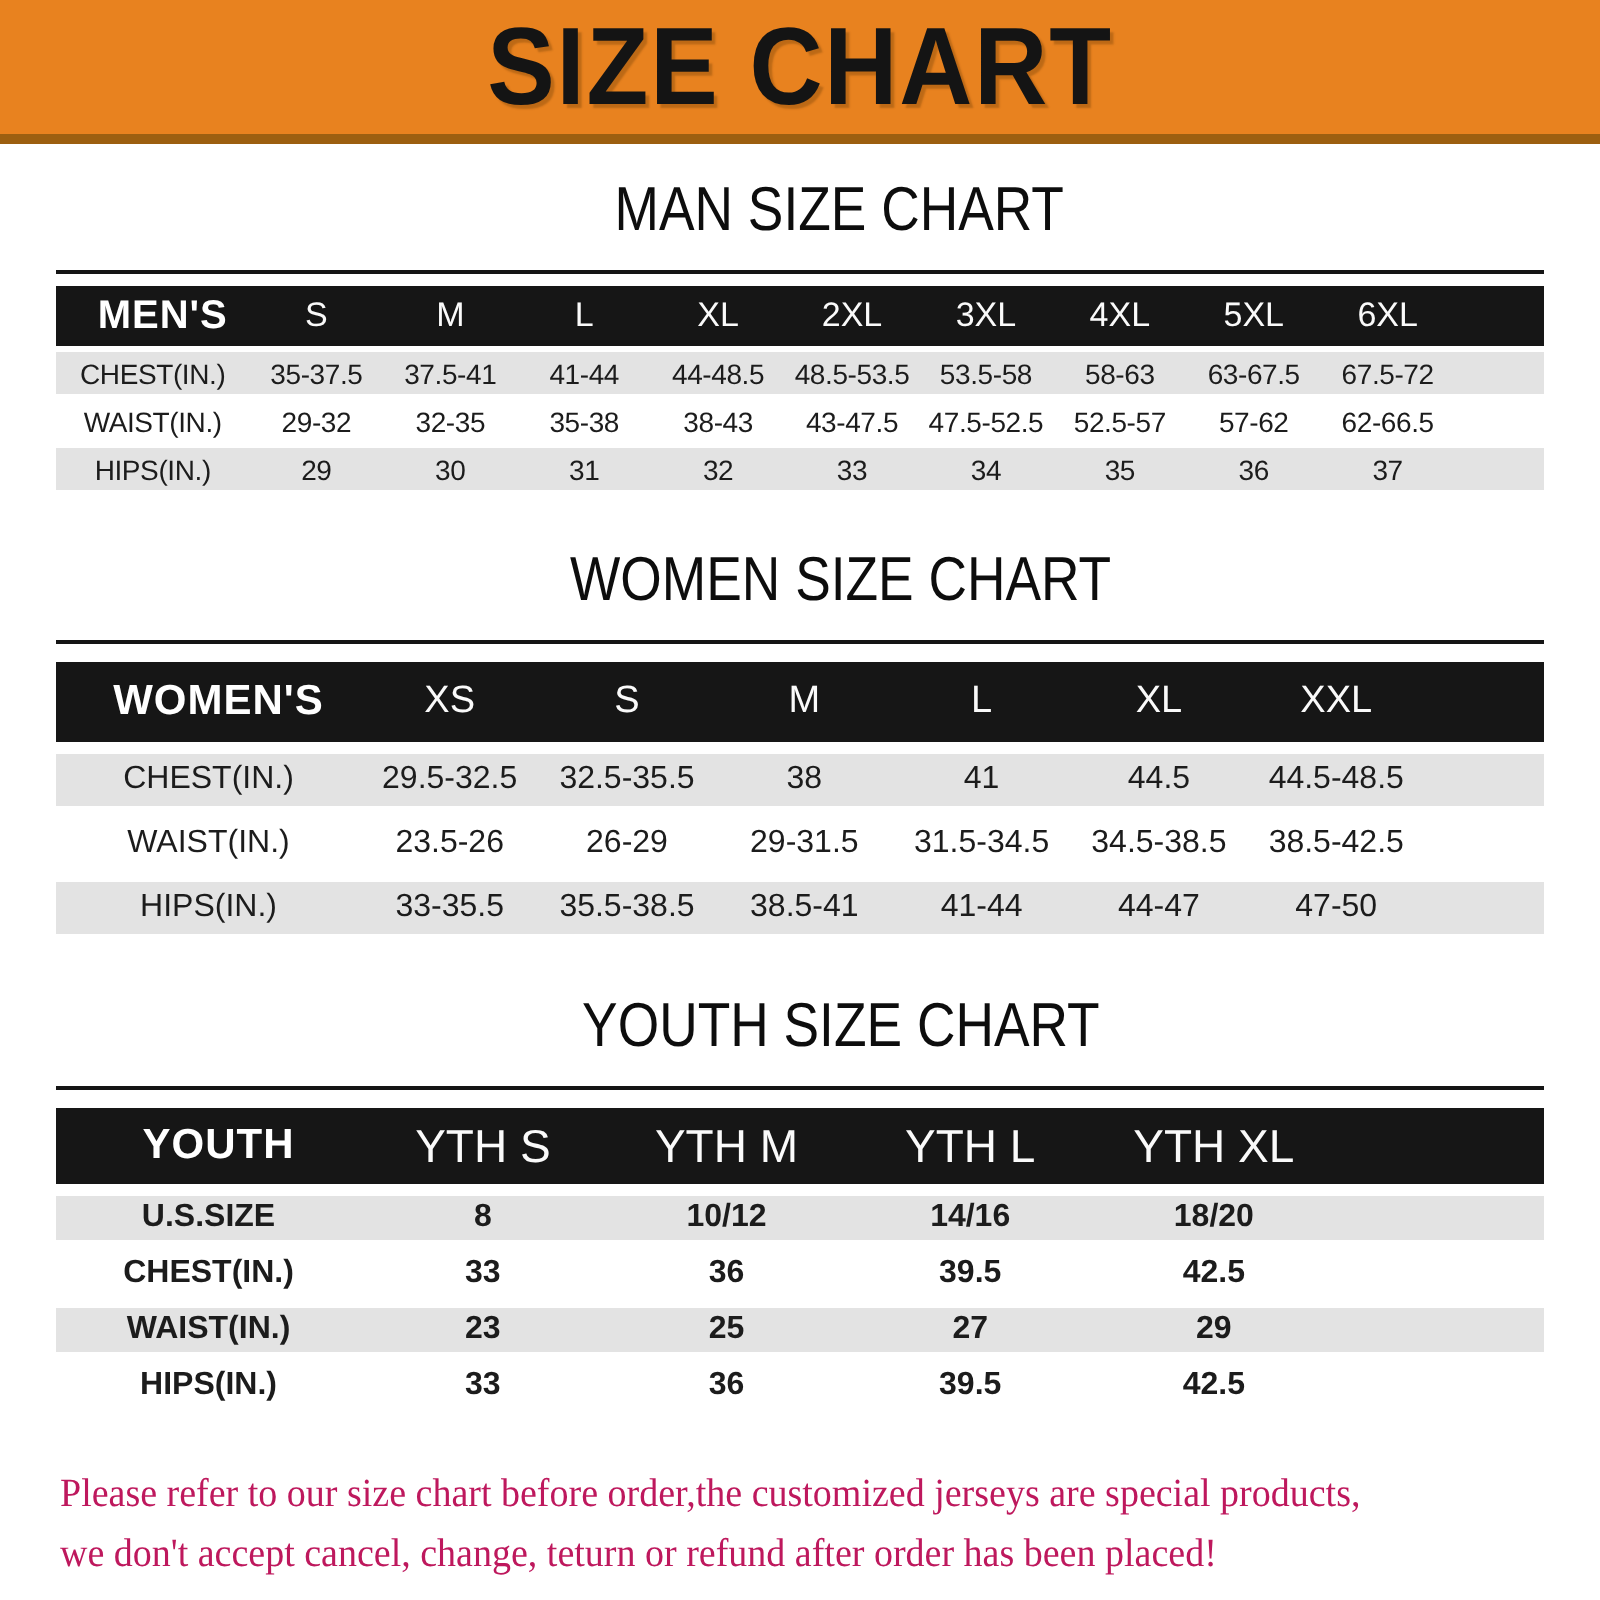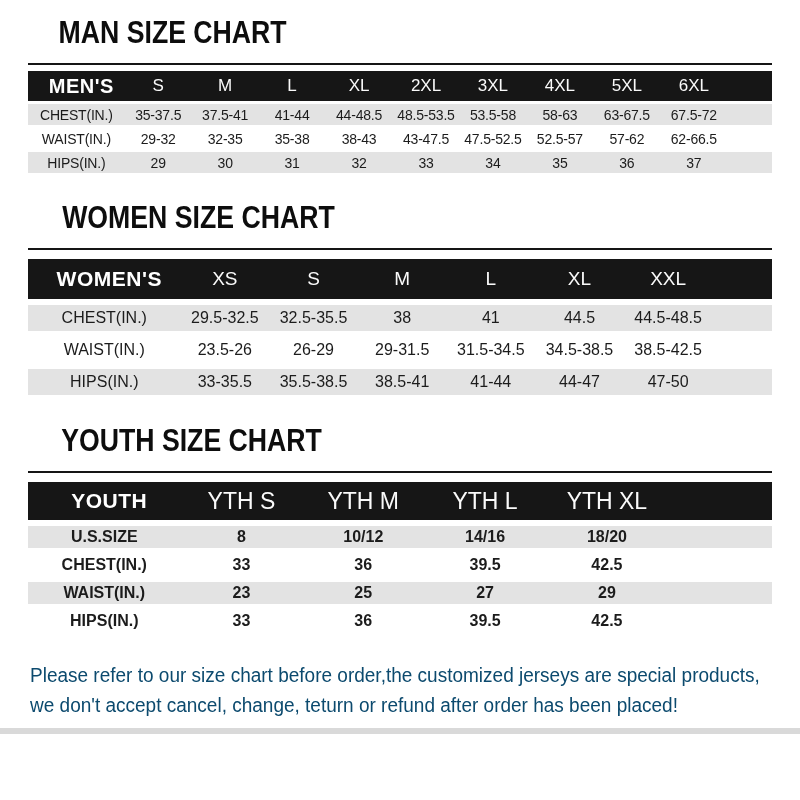--- a/index.html
+++ b/index.html
@@ -13,21 +13,21 @@
     height:67px;background:#E8821F;border-bottom:5px solid #9C5F10;
     display:flex;align-items:center;justify-content:center;
   }
   .banner-title{
     font-size:55px;font-weight:700;color:#141414;line-height:1;
     display:inline-block;transform:scaleX(0.92);letter-spacing:1px;
     text-shadow:2px 2px 1px rgba(90,50,0,0.30);
   }
   
   .section-heading{
-    margin:0;text-align:left;font-weight:700;font-size:31px;line-height:36px;color:#0d0d0d;padding-left:40px;
+    margin:0;text-align:center;font-weight:400;font-size:31px;line-height:36px;color:#0d0d0d;padding-left:40px;
   }
   .cond{display:inline-block;transform:scaleX(0.86);letter-spacing:0px;}
   .sec-men   .section-heading{margin:15px 0 12px;}
   .sec-women .section-heading{margin:24px 0 12px;}
   .sec-youth .section-heading{margin:22px 0 12px;}
   
   .table-frame{margin:0 28px;border-top:2px solid #151515;padding-top:3px;}
   table.size-table{width:100%;table-layout:fixed;border-collapse:separate;}
   .t-men  {border-spacing:0 3px;}
   .t-women{border-spacing:0 6px;}
@@ -39,32 +39,35 @@
   .t-youth thead th{height:38px;font-size:23px;}
   .t-men   th.bar-label{font-size:20px;}
   .t-women th.bar-label,.t-youth th.bar-label{font-size:21px;}
   tbody td{text-align:center;white-space:nowrap;color:#1c1c1c;padding:0;}
   tbody tr:nth-child(odd) td{background:#E3E3E3;}
   .t-men   tbody td{height:21px;font-size:14px;letter-spacing:-0.2px;}
   .t-women tbody td{height:26px;font-size:16px;}
   .t-youth tbody td{height:22px;font-size:16px;font-weight:bold;}
   td.row-label{font-size:15px;letter-spacing:0;}
   
-  .footer-note{margin:22px 0 0 30px;color:#0c4a6e;}
+  .footer-note{margin:22px 0 0 30px;color:#be185d;font-family:Liberation Serif, serif;}
   .footer-note p{
     margin:0;font-size:20px;line-height:30px;font-weight:400;white-space:nowrap;
     display:block;transform:scaleX(0.95);transform-origin:left center;
   }
   .bottom-strip{height:6px;background:#D9D9D9;margin-top:8px;}
 </style>
 </head>
 <body>
 
 <div class="page">
 
+  <header class="banner">
+    <h1 class="banner-title">SIZE CHART</h1>
+  </header>
 
   <main id="sections">
       <section class="size-section sec-men">
         <h2 class="section-heading"><span class="cond">MAN SIZE CHART</span></h2>
         <div class="table-frame">
           <table class="size-table t-men">
             <colgroup>
               <col style="width: 13%;">
               <col style="width: 9%;">
               <col style="width: 9%;">

